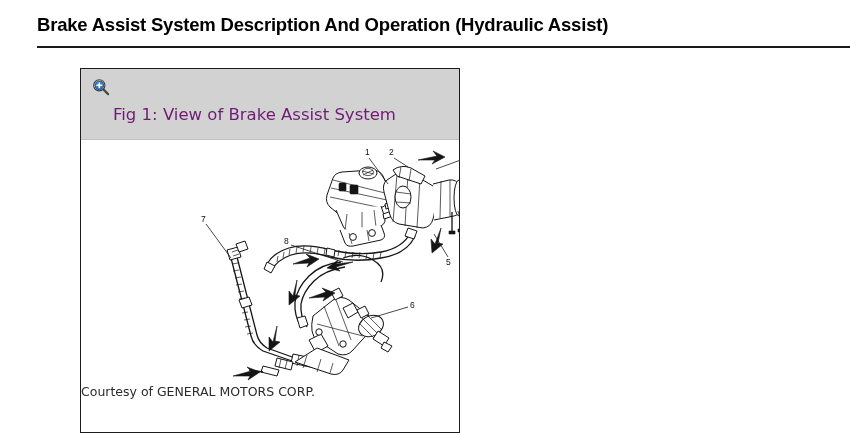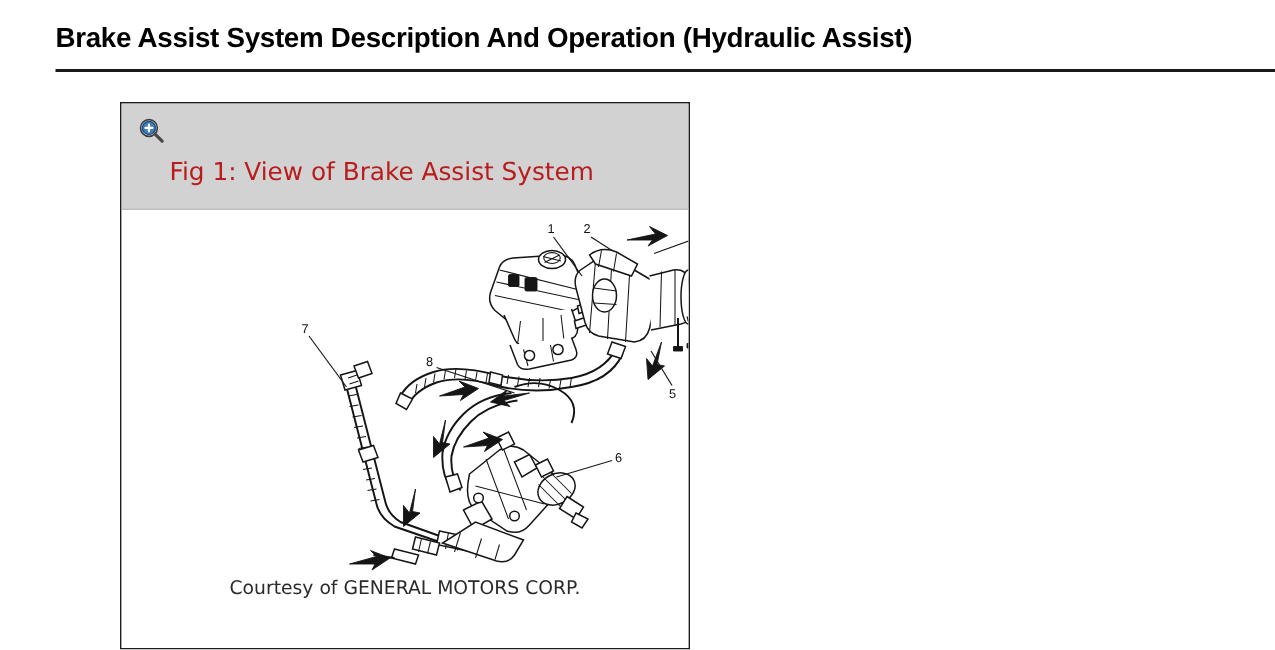--- a/index.html
+++ b/index.html
@@ -59,21 +59,21 @@
     left: 11px;
     top: 9px;
     width: 18px;
     height: 18px;
   }
   .figure-caption-top {
     position: absolute;
     left: 32px;
     top: 36px;
     font-size: 16.5px;
-    color: #b91c1c;
+    color: #701a75;
     font-family: "DejaVu Sans", sans-serif;
     white-space: nowrap;
   }
 
   .figure-body {
     position: relative;
     height: 292px;
     background: #ffffff;
   }
   .diagram-svg {
@@ -82,21 +82,21 @@
     top: 0;
     width: 378px;
     height: 255px;
     display: block;
   }
   .figure-caption-bottom {
     position: absolute;
     left: 0;
     top: 244px;
     width: 378px;
-    text-align: center;
+    text-align: left;
     font-size: 12.5px;
     color: #2a2a2a;
     font-family: "DejaVu Sans", sans-serif;
   }
 
   
   .ln   { fill: none; stroke: #151515; stroke-width: 1; }
   .ln-t { fill: none; stroke: #151515; stroke-width: 0.7; }
   .ln-h { fill: none; stroke: #151515; stroke-width: 1.3; }
   .fil-w{ fill: #ffffff; stroke: #151515; stroke-width: 1; }

